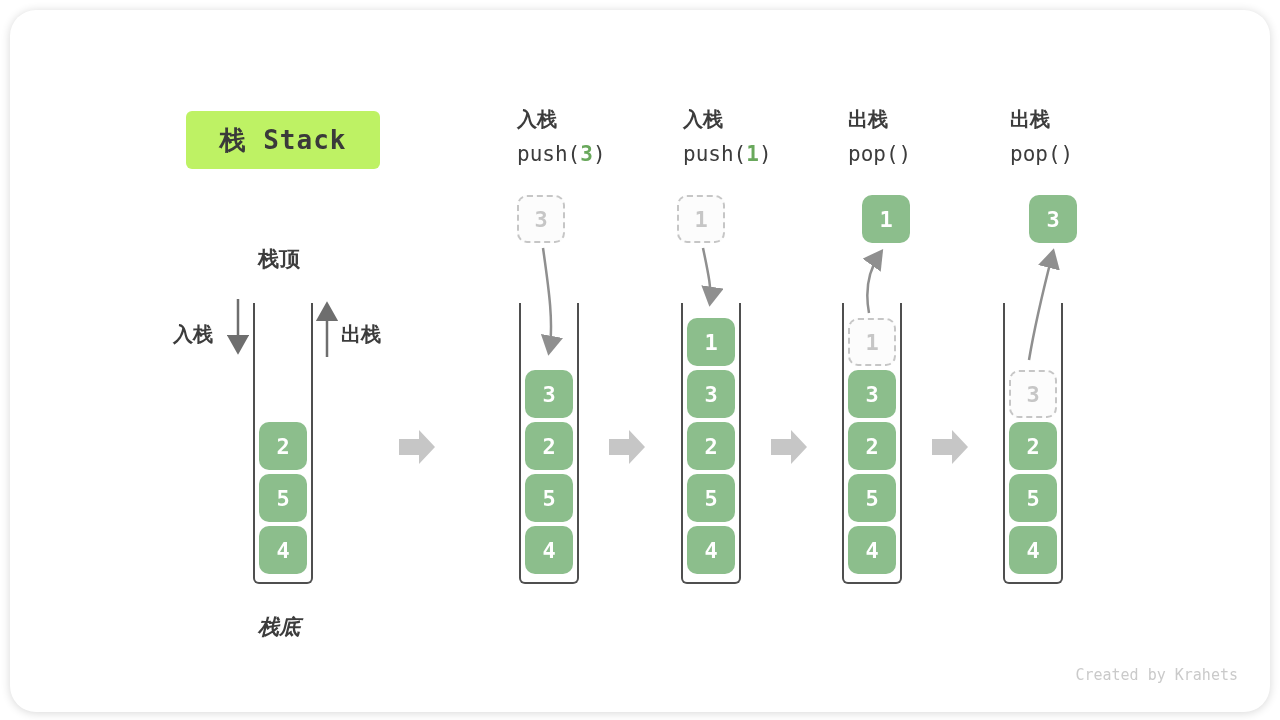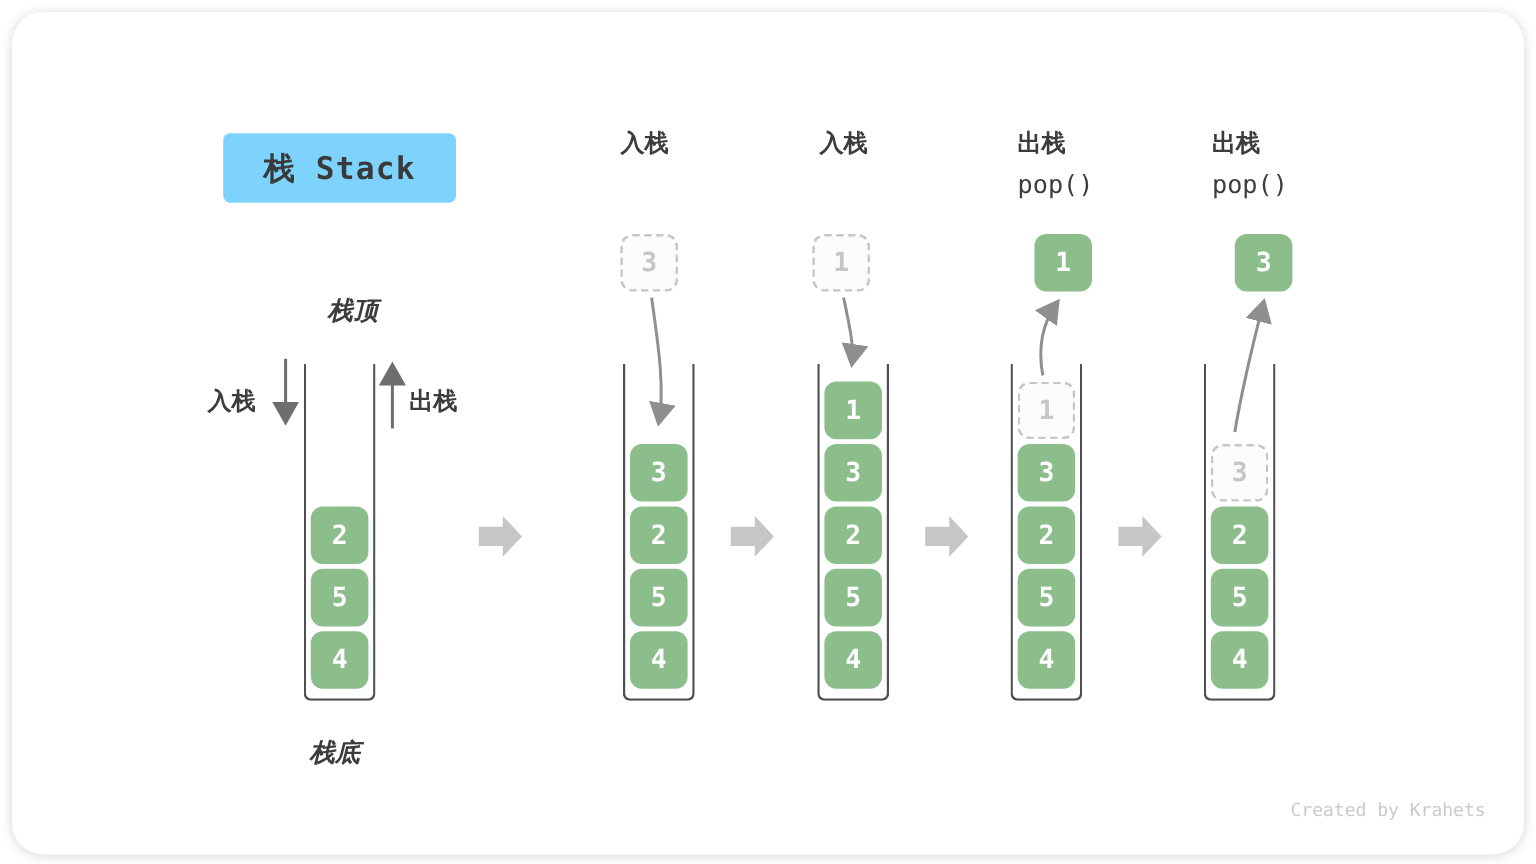--- a/index.html
+++ b/index.html
@@ -9,31 +9,31 @@
   .page { position: relative; width: 1280px; height: 720px; }
 
   .card {
     position: absolute; left: 10px; top: 10px; right: 10px; bottom: 8px;
     background: #ffffff; border-radius: 26px;
     box-shadow: 0 1px 10px rgba(0,0,0,0.16);
   }
 
   .title-box {
     position: absolute; left: 186px; top: 111px; width: 194px; height: 58px;
-    background: #7dd3fc; border-radius: 6px;
+    background: #bef264; border-radius: 6px;
     display: flex; align-items: center; justify-content: center;
     font-family: "DejaVu Sans Mono", monospace;
     font-size: 26px; font-weight: 700; color: #3a3a3a; letter-spacing: 1px;
   }
 
   .cjk-label {
     position: absolute; color: #3c3c3c; font-weight: 700; font-size: 21px;
     white-space: nowrap;
   }
-  .lbl-stack-top    { left: 273px; top: 245px; font-style: italic; }
+  .lbl-stack-top    { left: 258px; top: 245px; }
   .lbl-stack-bottom { left: 258px; top: 613px; font-style: italic; }
   .lbl-push-side    { left: 173px; top: 321px; font-size: 20px; }
   .lbl-pop-side     { left: 341px; top: 321px; font-size: 20px; }
 
   .op-label { position: absolute; top: 106px; width: 160px; }
   .op-cjk  { font-size: 20px; font-weight: 700; color: #3c3c3c; }
   .op-code {
     margin-top: 9px; font-family: "DejaVu Sans Mono", monospace;
     font-size: 21px; color: #3c3c3c;
   }
@@ -82,23 +82,25 @@
     <span>栈 Stack</span>
   </div>
 
   <div class="cjk-label lbl-stack-top">栈顶</div>
   <div class="cjk-label lbl-stack-bottom">栈底</div>
   <div class="cjk-label lbl-push-side">入栈</div>
   <div class="cjk-label lbl-pop-side">出栈</div>
 
   <div class="op-label" style="left:517px">
     <div class="op-cjk">入栈</div>
+    <div class="op-code"><span>push(</span><span class="arg">3</span><span>)</span></div>
   </div>
   <div class="op-label" style="left:683px">
     <div class="op-cjk">入栈</div>
+    <div class="op-code"><span>push(</span><span class="arg">1</span><span>)</span></div>
   </div>
   <div class="op-label" style="left:848px">
     <div class="op-cjk">出栈</div>
     <div class="op-code"><span>pop(</span><span class="arg"></span><span>)</span></div>
   </div>
   <div class="op-label" style="left:1010px">
     <div class="op-cjk">出栈</div>
     <div class="op-code"><span>pop(</span><span class="arg"></span><span>)</span></div>
   </div>
 

